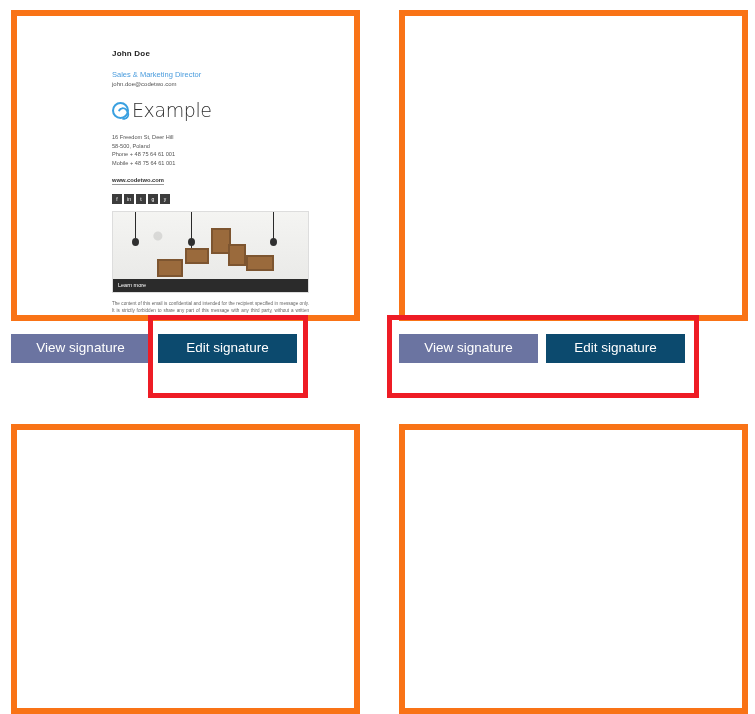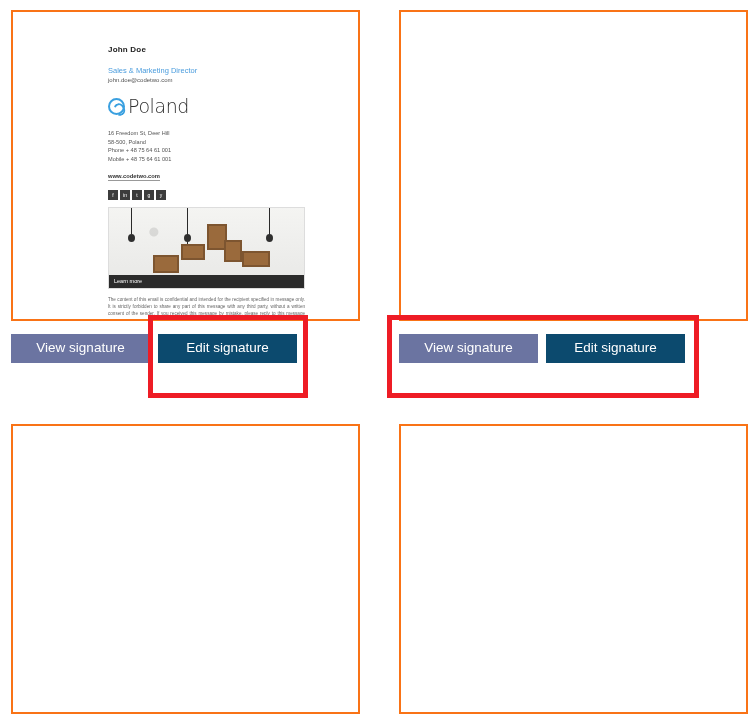--- a/index.html
+++ b/index.html
@@ -15,21 +15,21 @@
   .cell { position:absolute; }
   .cell-0 { left:11px;  top:10px;  width:349px; height:311px; }
   .cell-1 { left:399px; top:10px;  width:349px; height:311px; }
   .cell-2 { left:11px;  top:424px; width:349px; height:290px; }
   .cell-3 { left:399px; top:424px; width:349px; height:290px; }
 
   .card {
     position:relative;
     width:100%; height:100%;
     background:#fff;
-    border:2px solid #f97316;
+    border:6px solid #f97316;
     overflow:hidden;
   }
 
   .sig { position:absolute; }
 
   
   .actions { position:absolute; display:flex; gap:8px; }
   .actions-0 { left:11px;  top:334px; }
   .actions-1 { left:399px; top:334px; }
   .btn {
@@ -95,21 +95,21 @@
 <div id="page">
 
   <div class="cell cell-0">
     <div class="card">
       <div class="sig s1">
         <div class="name">John Doe</div>
         <div class="title">Sales &amp; Marketing Director</div>
         <div class="mail">john.doe@codetwo.com</div>
         <div class="logo">
           <div class="logo-mark"></div>
-          <div class="logo-text">Poland</div>
+          <div class="logo-text">Example</div>
         </div>
         <div class="addr">
           <div>16 Freedom St, Deer Hill</div>
           <div>58-500, Poland</div>
           <div>Phone + 48 75 64 61 001</div>
           <div>Mobile + 48 75 64 61 001</div>
         </div>
         <div class="web">www.codetwo.com</div>
         <div class="social">
           <i>f</i>

